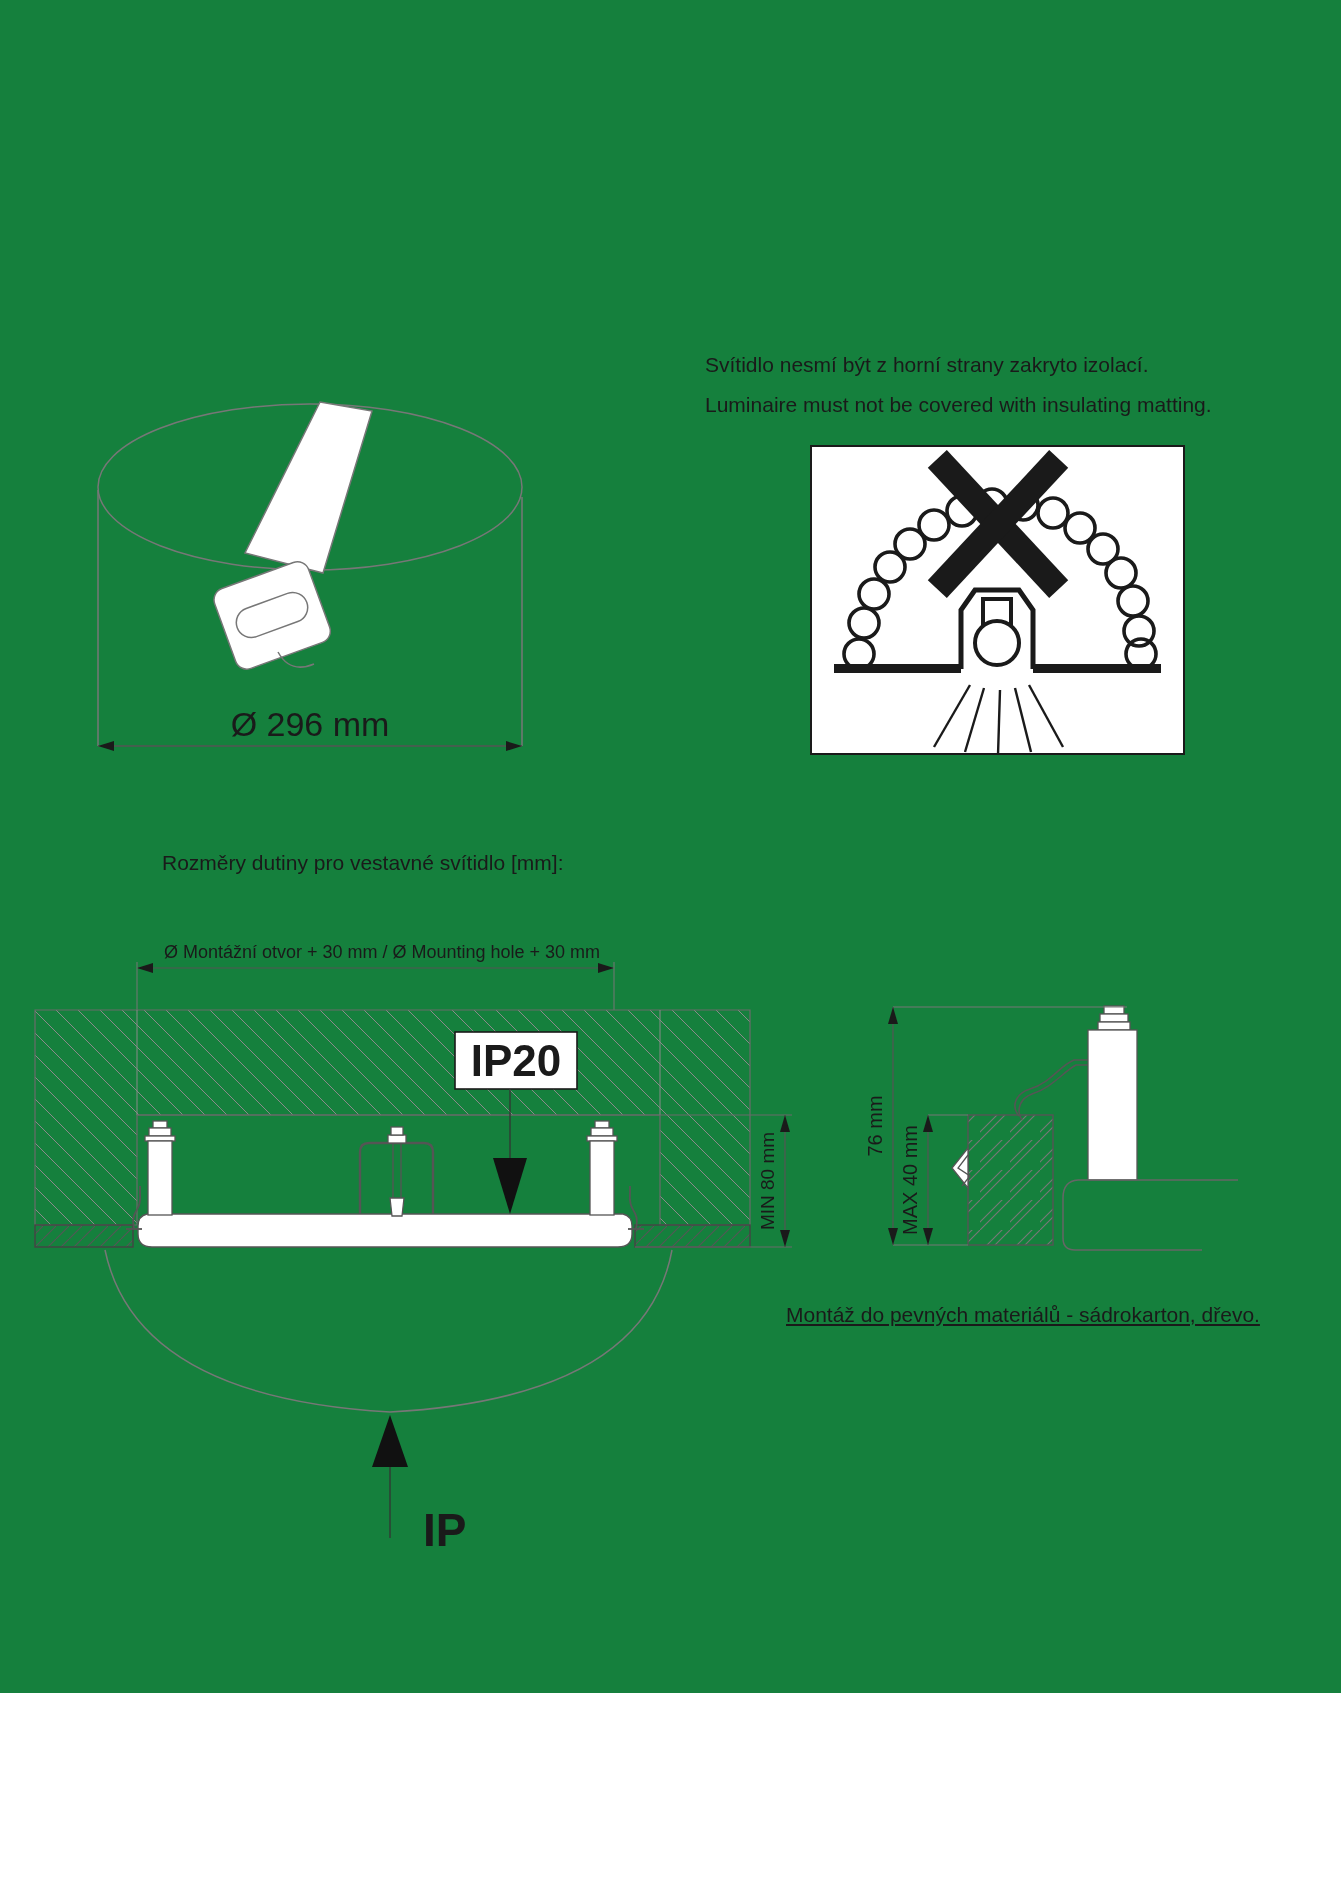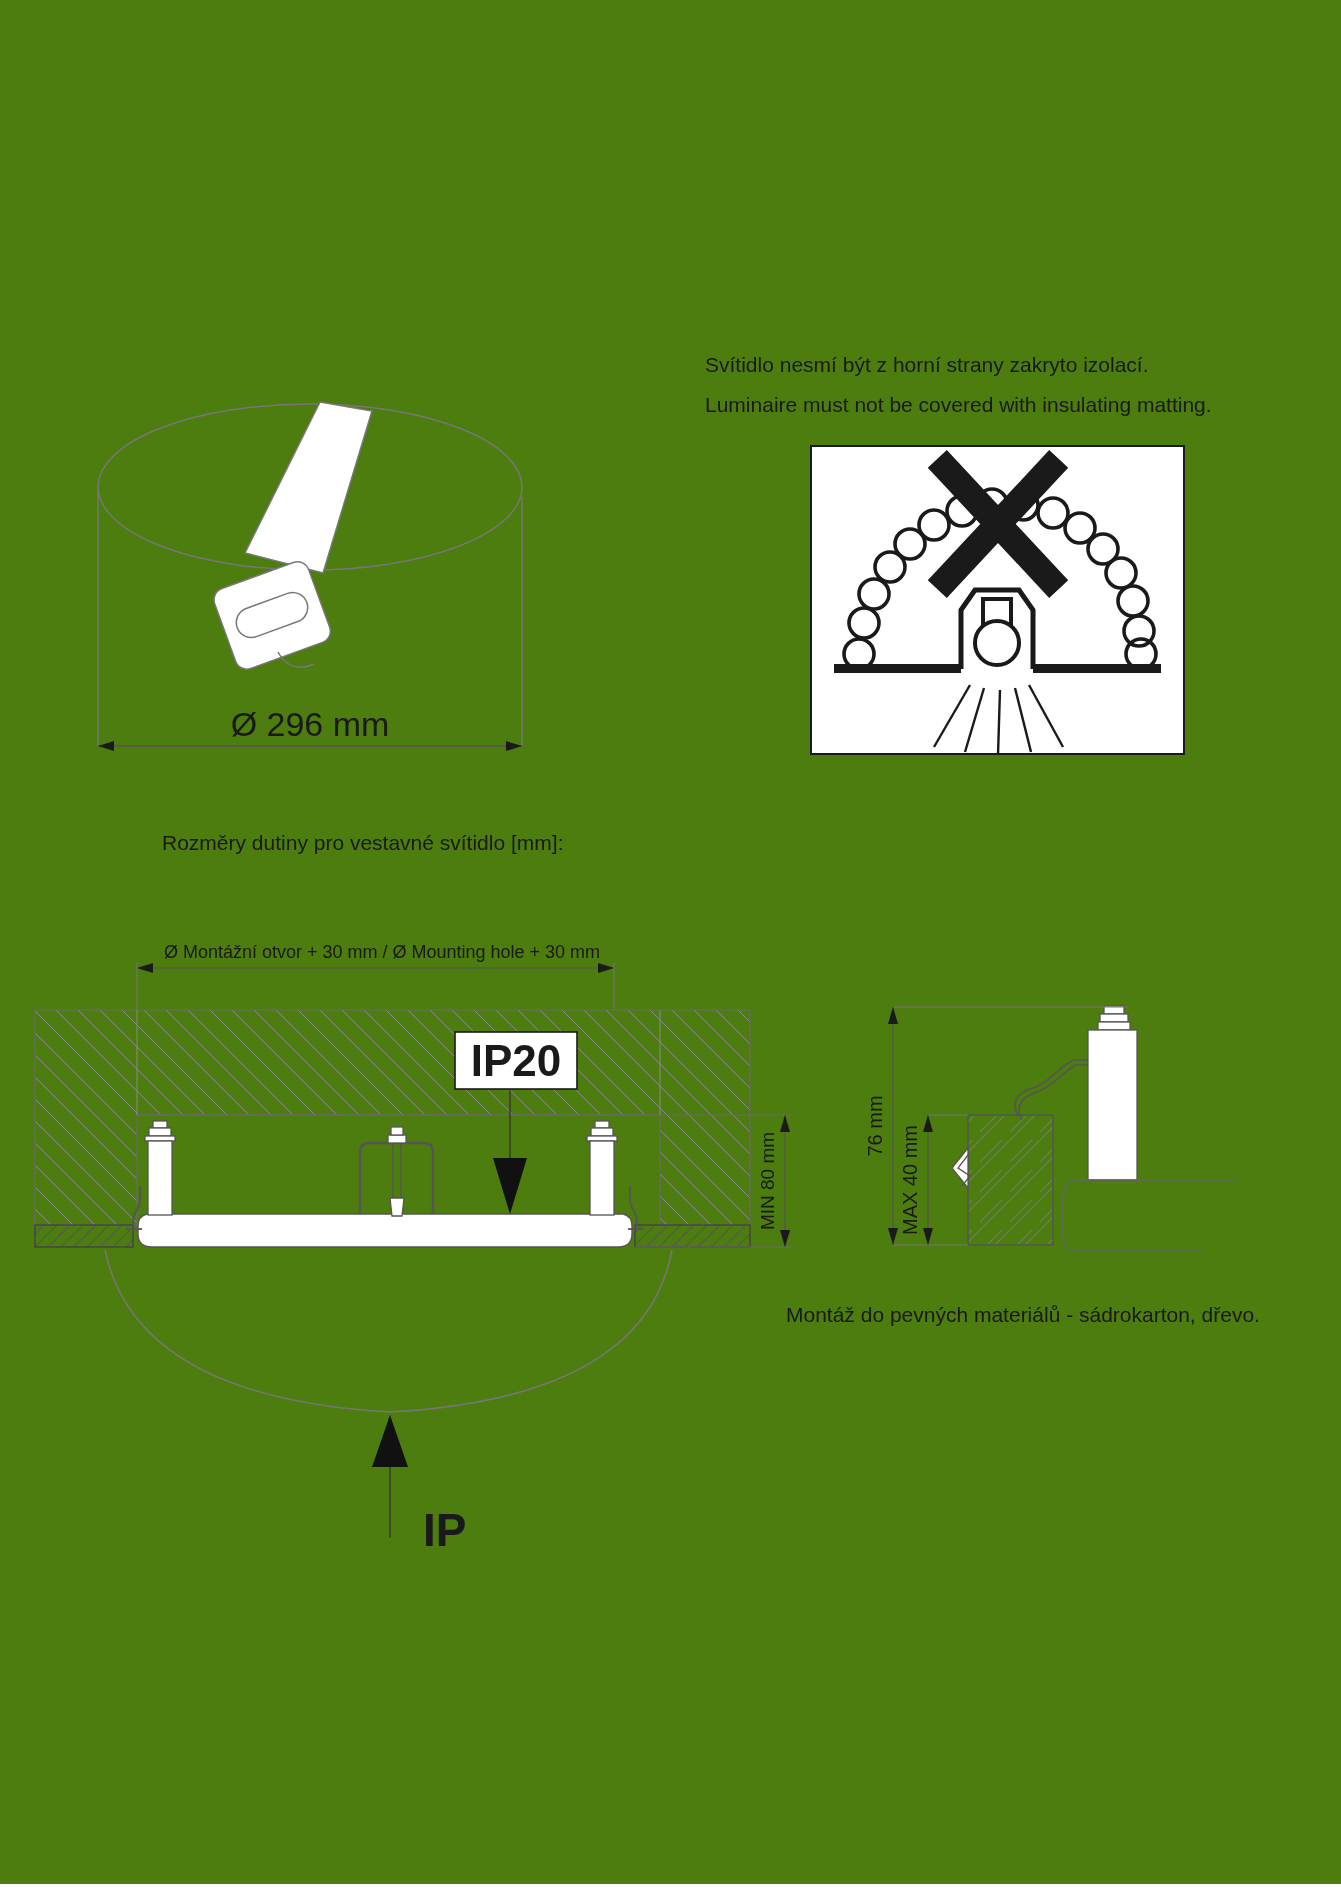--- a/index.html
+++ b/index.html
@@ -1,16 +1,16 @@
 <!DOCTYPE html>
 <html><head>
 <meta charset="utf-8">
 <style>
   html,body{margin:0;padding:0;background:#fff;}
-  .page{position:relative;width:1341px;height:1884px;background:#4d7c0f;overflow:hidden;
+  .page{position:relative;width:1341px;height:1693px;background:#15803d;overflow:hidden;
         font-family:"Liberation Sans", sans-serif;color:#1a1a1a;}
   .txt{position:absolute;white-space:nowrap;font-size:21px;line-height:1.2;color:#1a1a1a;}
   .abs{position:absolute;}
   .warning-box{position:absolute;left:810px;top:445px;width:375px;height:310px;
                border:2px solid #1a1a1a;box-sizing:border-box;background:#fff;}
   svg text{fill:#1a1a1a;font-family:"Liberation Sans", sans-serif;}
 </style>
 </head>
 <body>
 
@@ -82,21 +82,21 @@
     <path d="M218,272 Q230,294 254,284" fill="none" stroke="#777" stroke-width="1.5"></path>
 
     <g>
       <line x1="38" y1="366" x2="462" y2="366" stroke="#555" stroke-width="1.3"></line>
       <polygon points="38,366 54,361 54,371" fill="#1a1a1a"></polygon>
       <polygon points="462,366 446,361 446,371" fill="#1a1a1a"></polygon>
       <text x="250" y="356" font-size="34" text-anchor="middle">Ø 296 mm</text>
     </g>
   </svg>
 
-  <div class="txt" style="left:162px;top:830px;text-align:right;">Rozměry dutiny pro vestavné svítidlo [mm]:</div>
+  <div class="txt" style="left:162px;top:850px;text-align:right;">Rozměry dutiny pro vestavné svítidlo [mm]:</div>
 
   <svg class="abs" style="left:30px;top:940px;" width="790" height="625" viewBox="0 0 790 625">
     <defs>
       <pattern id="hBack" width="22" height="22" patternUnits="userSpaceOnUse">
         <path d="M-2,-2 L26,26" stroke="#8a8a8a" stroke-width="1"></path>
       </pattern>
       <pattern id="hBoard" width="13" height="13" patternUnits="userSpaceOnUse">
         <path d="M-2,15 L15,-2" stroke="#555" stroke-width="1.1"></path>
       </pattern>
     </defs>
@@ -211,15 +211,15 @@
 
     <g>
       <line x1="68" y1="125" x2="108" y2="125" stroke="#777" stroke-width="1"></line>
       <line x1="68" y1="125" x2="68" y2="255" stroke="#555" stroke-width="1.2"></line>
       <polygon points="68,125 63,142 73,142" fill="#1a1a1a"></polygon>
       <polygon points="68,255 63,238 73,238" fill="#1a1a1a"></polygon>
       <text x="57" y="190" font-size="20" text-anchor="middle" transform="rotate(-90 57 190)">MAX 40 mm</text>
     </g>
   </svg>
 
-  <div class="txt" style="left:786px;top:1302px;">Montáž do pevných materiálů - sádrokarton, dřevo.</div>
+  <div class="txt" style="left:786px;top:1302px;text-decoration:underline;">Montáž do pevných materiálů - sádrokarton, dřevo.</div>
 
 </div>
 
 </body></html>

